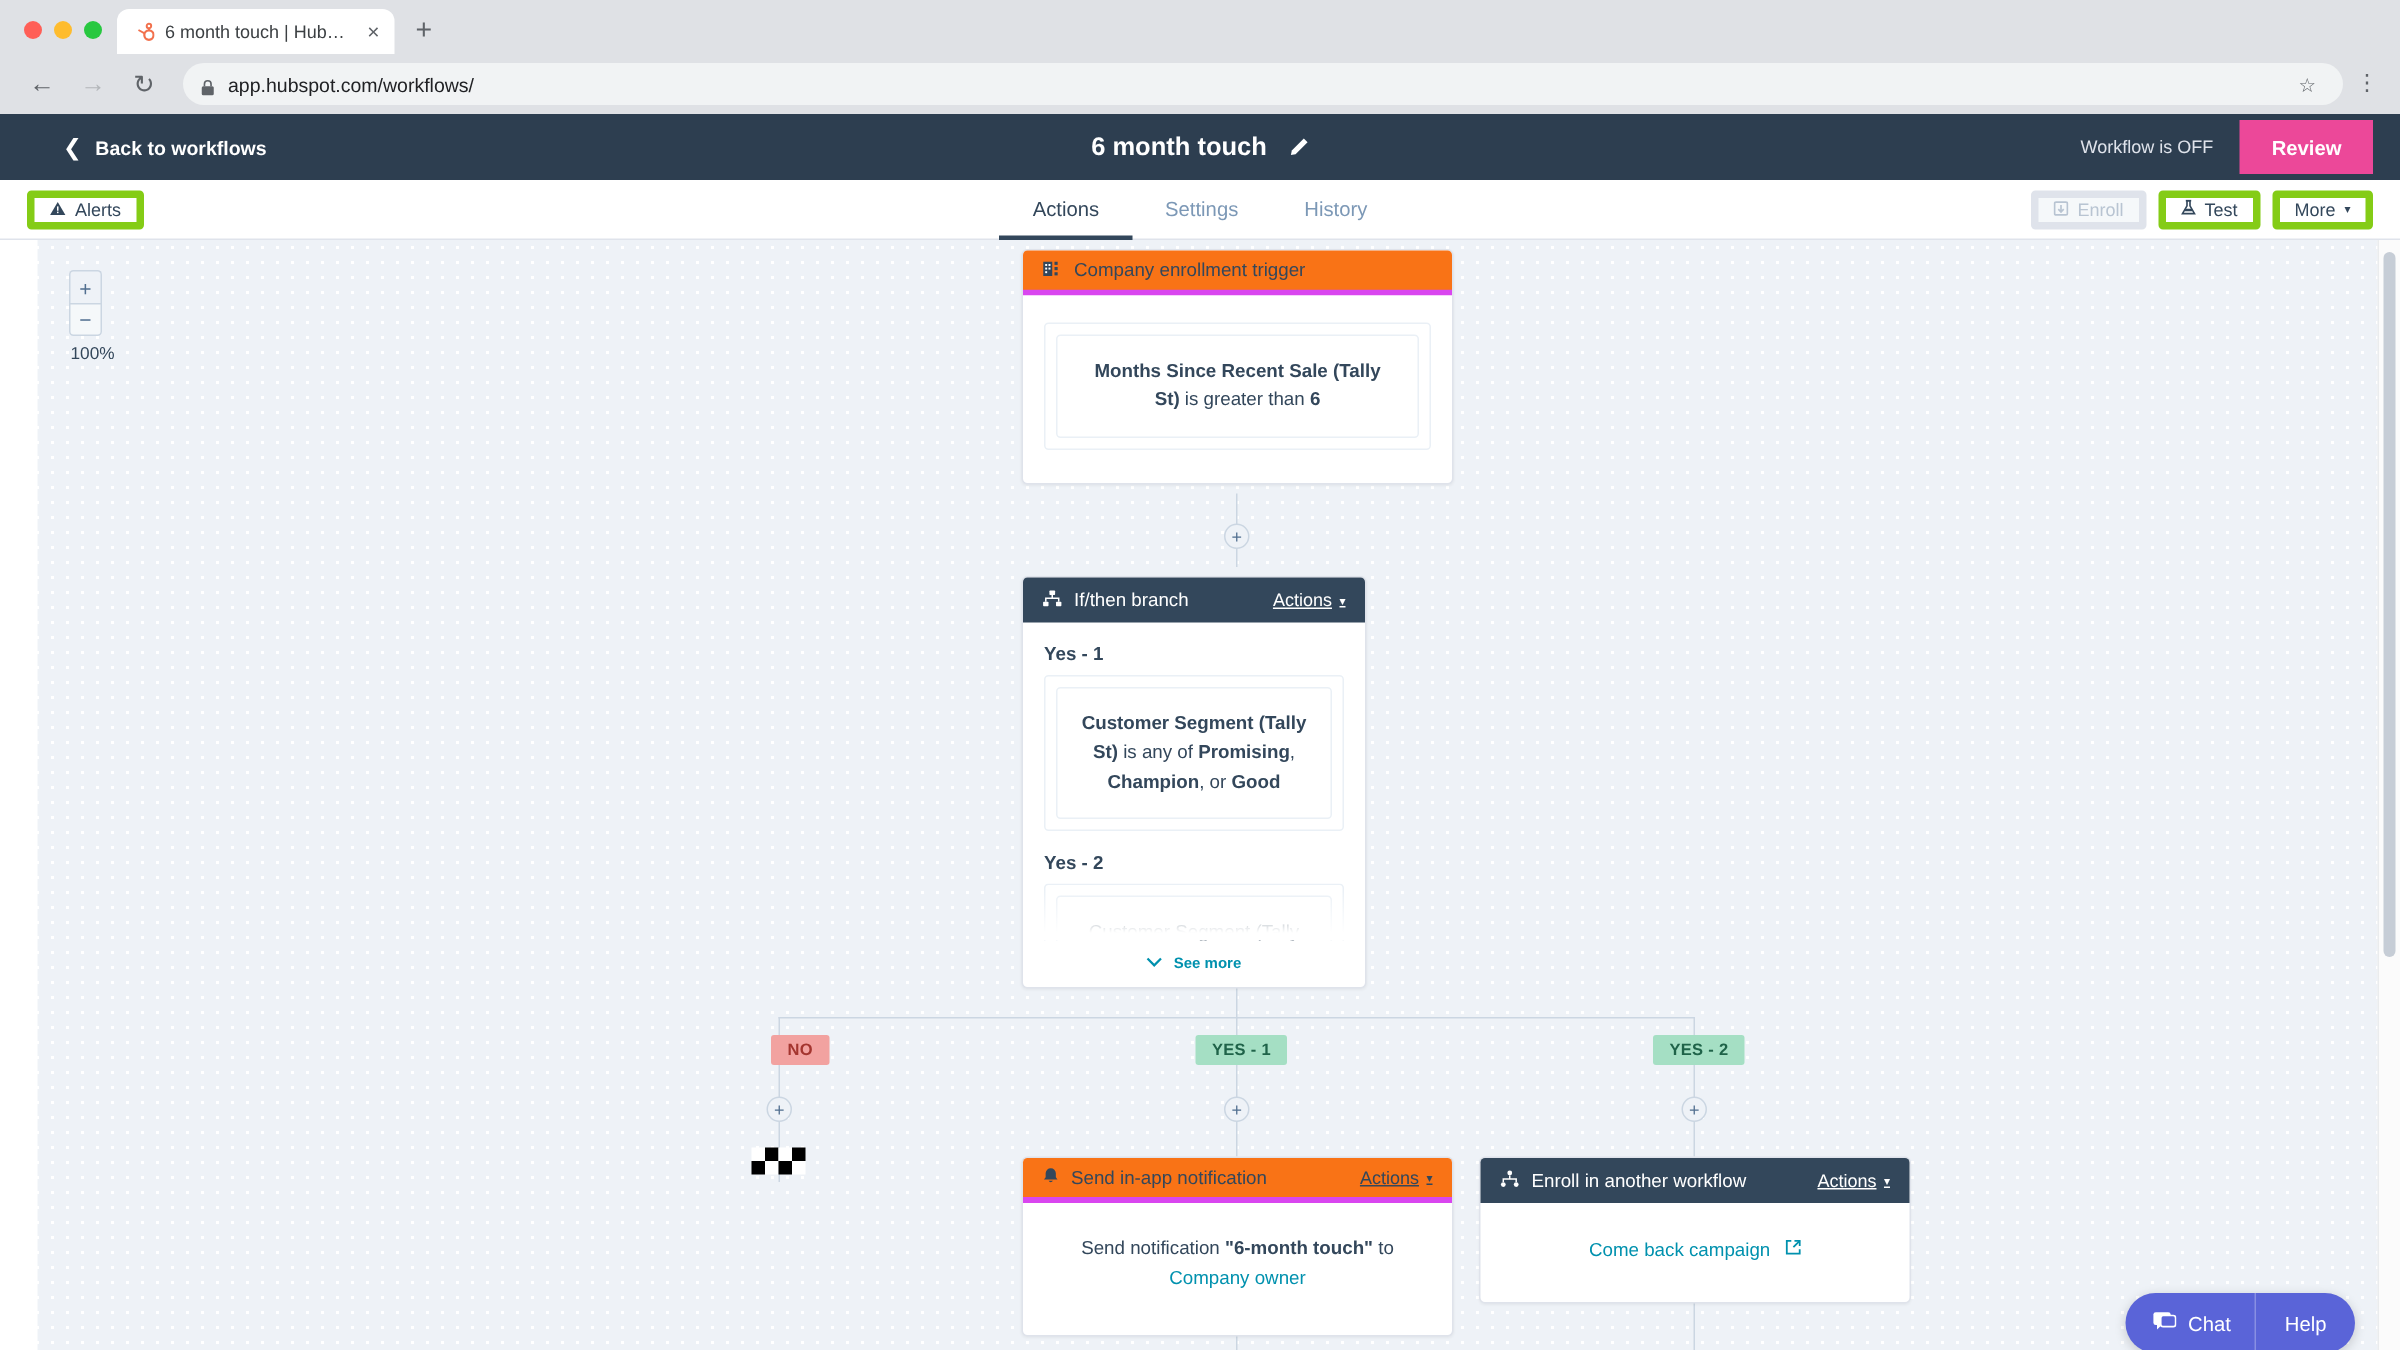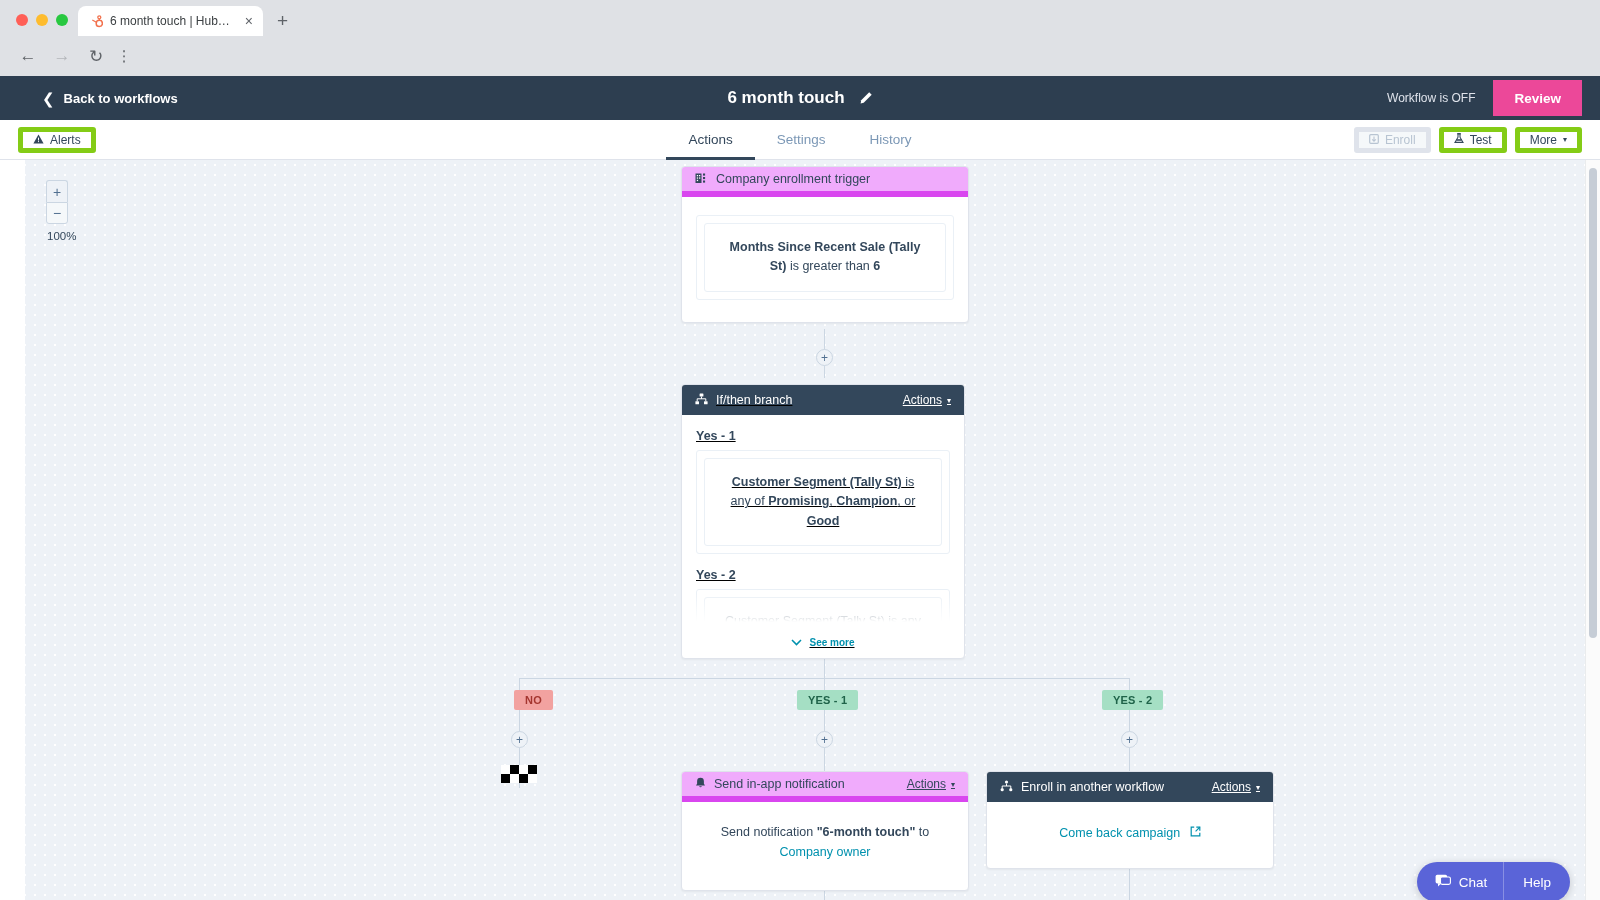--- a/index.html
+++ b/index.html
@@ -139,21 +139,21 @@
   
   .node {
     position: absolute; background: #fff; border: 1px solid #dfe3eb;
     border-radius: 4px; box-shadow: 0 1px 2px rgba(0,0,0,.05); z-index: 3;
   }
   .node-head {
     height: 30px; display: flex; align-items: center; padding: 0 13px;
     font-size: 12.5px; gap: 8px; border-radius: 3px 3px 0 0;
   }
   .node-head.light {
-    background: #f0abfc; color: #33475b; border-bottom: 6px solid #d946ef;
+    background: #f97316; color: #33475b; border-bottom: 4px solid #d946ef;
   }
   .node-head.dark { background: #33475b; color: #ffffff; }
   .node-head .title { flex: 1; }
   .node-actions {
     font-size: 12px; display: inline-flex; align-items: center; gap: 5px;
     text-decoration: underline;
   }
   .node-head.dark .node-actions { color: #ffffff; }
   .node-head.light .node-actions { color: #33475b; }
   .caret { font-size: 8px; text-decoration: none; }
@@ -256,20 +256,30 @@
       </span>
       <span class="tab-title">6 month touch | HubSpot</span>
       <span class="tab-close">×</span>
     </div>
     <div class="newtab">+</div>
   </div>
   <div class="urlbar-row">
     <div class="navbtn">←</div>
     <div class="navbtn disabled">→</div>
     <div class="navbtn">↻</div>
+    <div class="urlbox">
+      <span class="lock">
+        <svg width="9" height="11" viewBox="0 0 9 11">
+          <rect x="0.5" y="4.5" width="8" height="6" rx="1" fill="#5f6368"></rect>
+          <path d="M2.3 4.5 V3 a2.2 2.2 0 0 1 4.4 0 V4.5" fill="none" stroke="#5f6368" stroke-width="1.1"></path>
+        </svg>
+      </span>
+      <span class="url-text">app.hubspot.com/workflows/</span>
+      <span class="star">☆</span>
+    </div>
     <div class="kebab">⋮</div>
   </div>
 </div>
 
 <div class="app-header">
   <div class="back-link">
     <span class="chev-left">❮</span>
     <span>Back to workflows</span>
   </div>
   <div class="header-center">
@@ -391,21 +401,21 @@
     </div>
     <div class="node-body" style="padding:18px 14px 22px;">
       <div class="filter-outer">
         <div class="filter-inner">
           <b>Months Since Recent Sale (Tally St)</b><span> is greater than </span><b>6</b>
         </div>
       </div>
     </div>
   </div>
 
-  <div class="node" style="left:681px; top:224px; width:284px;text-decoration:underline;">
+  <div class="node" style="left:681px; top:224px; width:230px;">
     <div class="node-head dark">
       <span>
         <svg width="13" height="12" viewBox="0 0 13 12">
           <rect x="4.6" y="0.6" width="3.8" height="3" rx="0.5" fill="#ffffff"></rect>
           <rect x="0.4" y="8.2" width="3.6" height="3" rx="0.5" fill="#ffffff"></rect>
           <rect x="9" y="8.2" width="3.6" height="3" rx="0.5" fill="#ffffff"></rect>
           <path d="M6.5 3.6 V5.8 M2.2 8.2 V5.8 H10.8 V8.2" stroke="#ffffff" stroke-width="1" fill="none"></path>
         </svg>
       </span>
       <span class="title">If/then branch</span>

